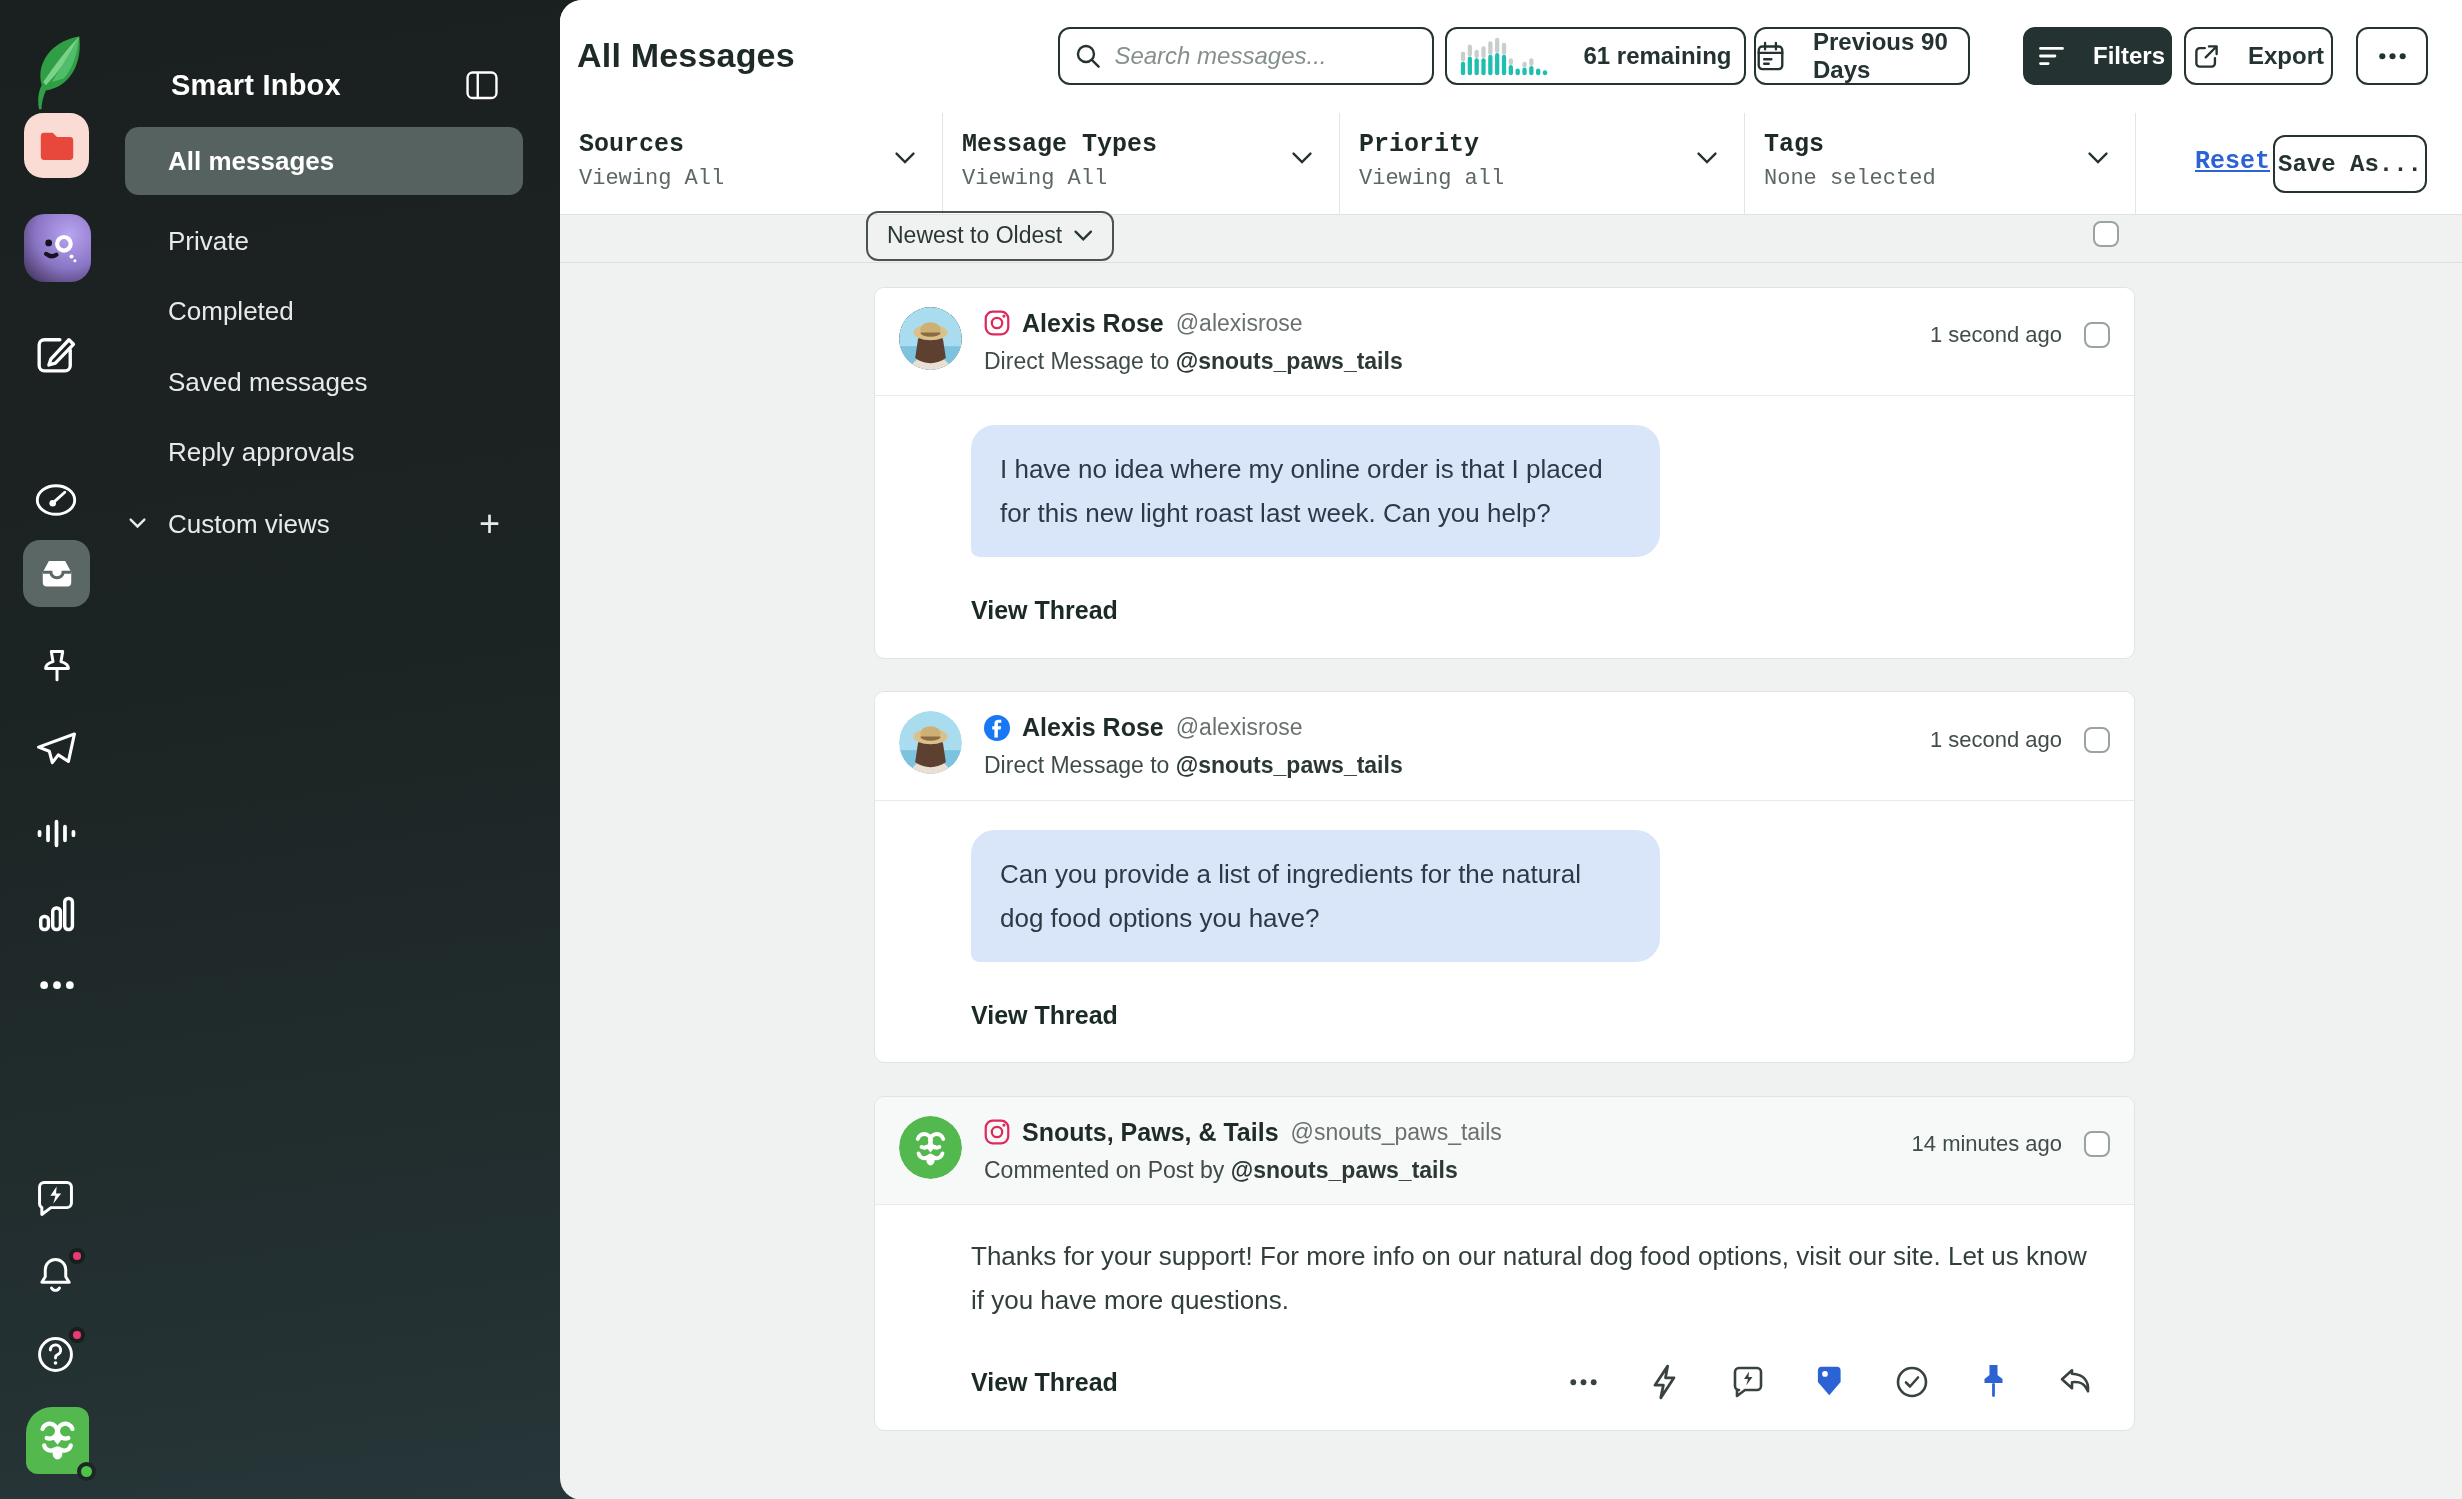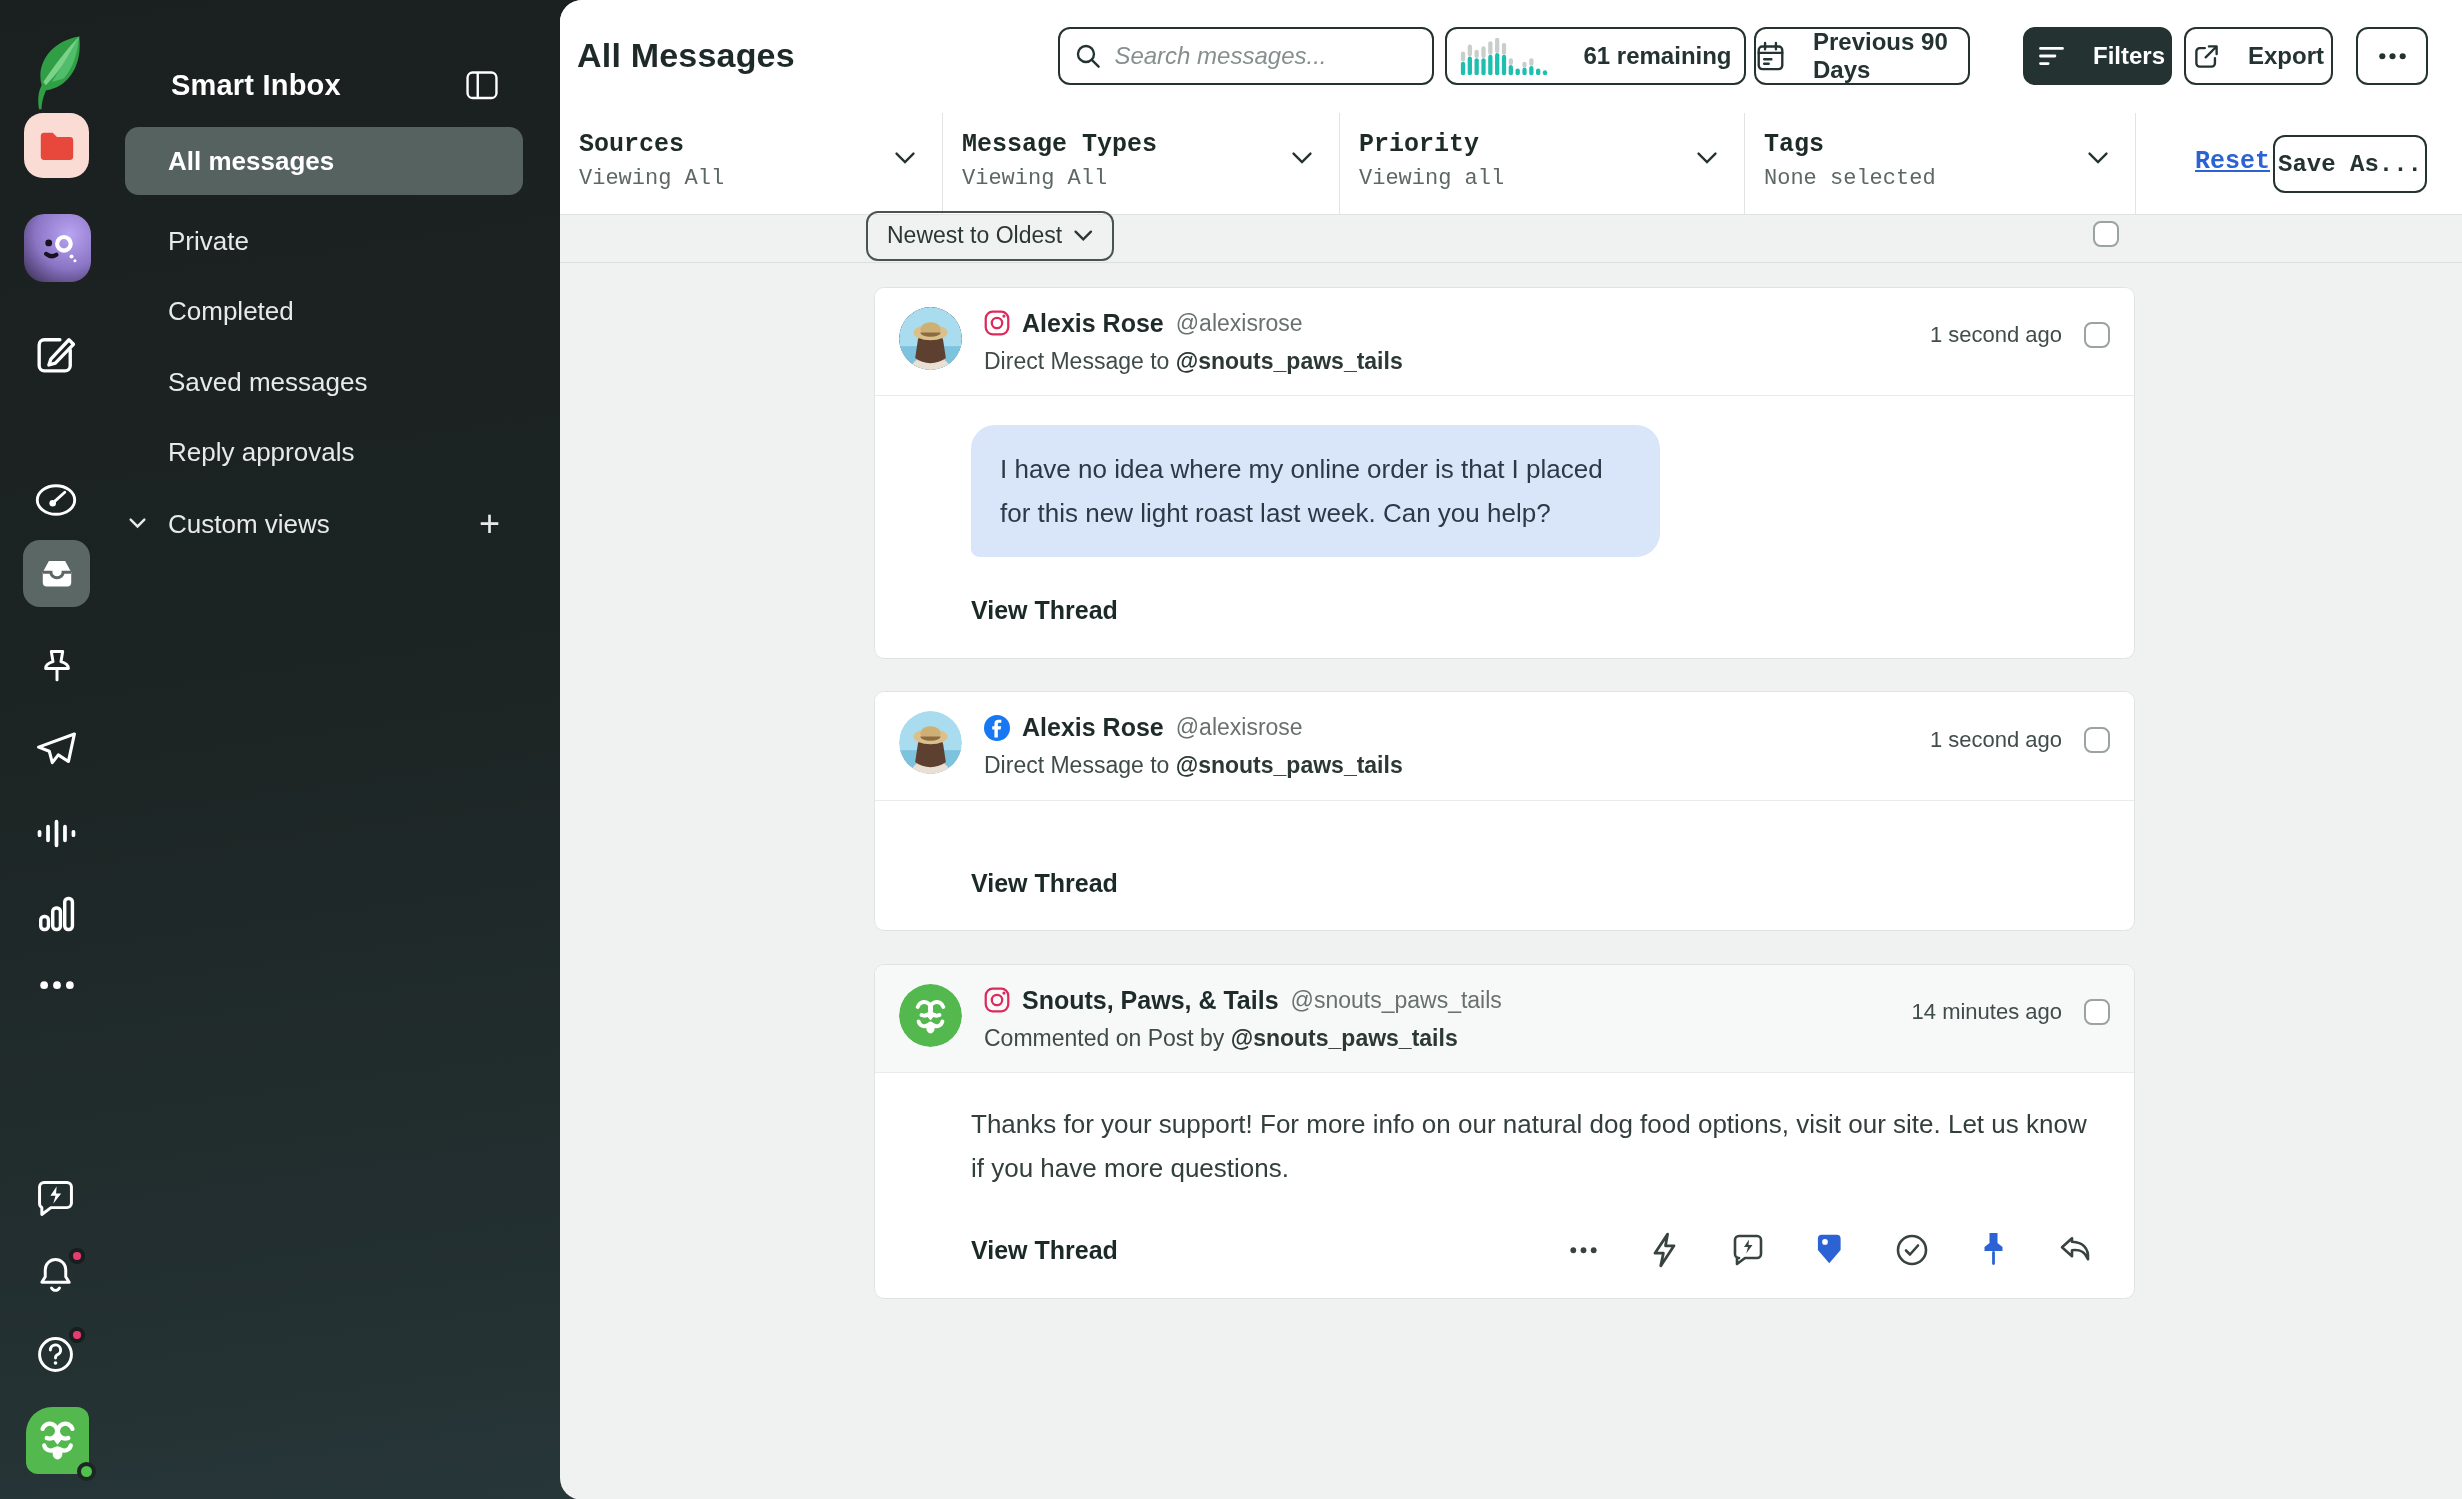--- a/index.html
+++ b/index.html
@@ -480,20 +480,21 @@
               <div class="line2">
                 <span>Direct Message to</span>&nbsp;<b>@snouts_paws_tails</b>
               </div>
             </div>
             <div class="meta">
               <span class="time">1 second ago</span>
               <div class="checkbox"></div>
             </div>
           </div>
           <div class="card-body">
+            <div class="bubble">Can you provide a list of ingredients for the natural dog food options you have?</div>
             <div class="view-thread">View Thread</div>
           </div>
         </div>
 
         <div class="card">
           <div class="card-header muted">
             <div class="avatar">
               <svg width="63" height="63" viewBox="0 0 74 74">
                 <circle cx="37" cy="37" r="37" fill="#53b84e"></circle>
                 <g fill="none" stroke="#fff" stroke-width="4.6" stroke-linecap="round">

